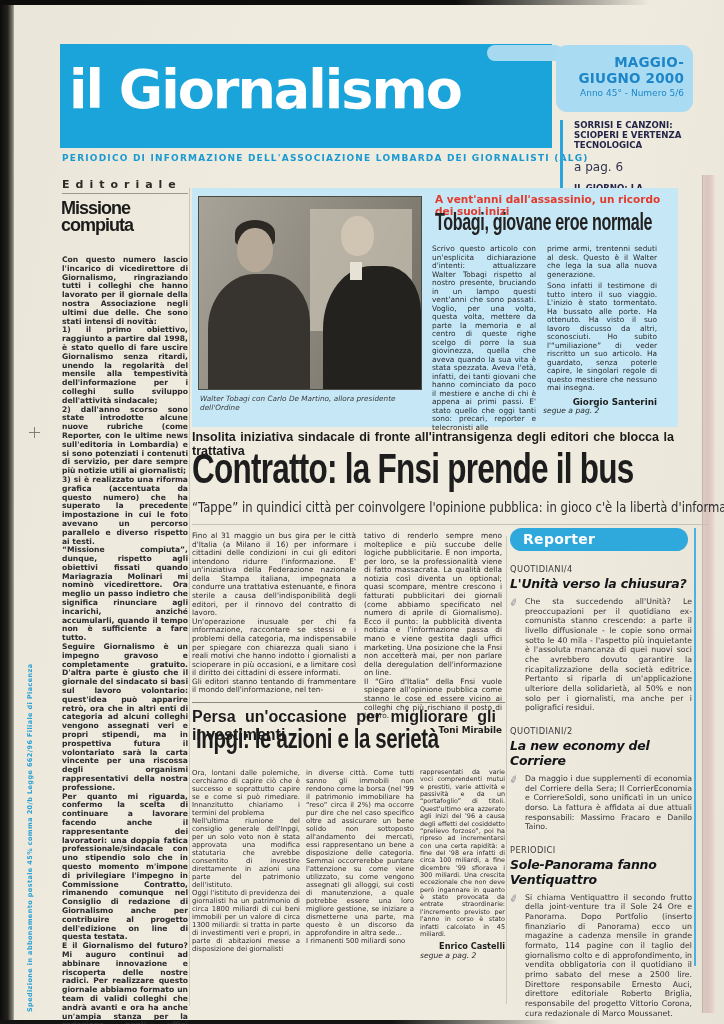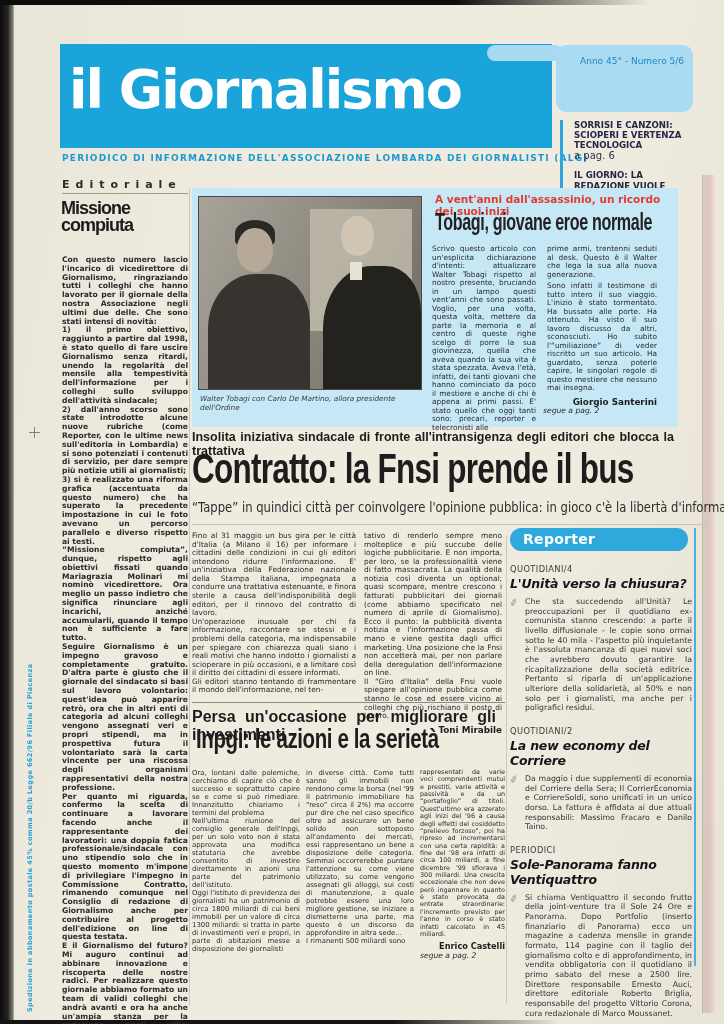--- a/index.html
+++ b/index.html
@@ -29,21 +29,21 @@
   .tagline{position:absolute;left:62px;top:153px;width:500px;font-size:9px;font-weight:bold;
         color:#1a9ad2;letter-spacing:1.2px;text-transform:uppercase;white-space:nowrap;}
   
   .datebox{position:absolute;left:556px;top:45px;width:128px;height:58px;background:#a9dcf3;
         border-radius:11px;text-align:right;padding:9px 9px 0 0;}
   .datebox .d1{font-size:13.5px;font-weight:bold;color:#1e86c8;letter-spacing:.2px;}
   .datebox .d2{font-size:9px;color:#1e86c8;margin-top:2px;}
   .indexbox{position:absolute;left:560px;top:120px;width:118px;border-left:3px solid #2aa6dc;padding-left:11px;}
   .idx-item{margin-bottom:9px;}
   .idx-title{font-size:8.6px;font-weight:bold;color:#25254a;line-height:1.18;}
-  .idx-page{font-size:10px;color:#33334e;margin-top:0;}
+  .idx-page{font-size:12px;color:#33334e;margin-top:10px;}
   
   .ed-label{position:absolute;left:62px;top:178px;font-size:11px;font-weight:bold;color:#2b2b28;
         letter-spacing:6px;white-space:nowrap;}
   .ed-label-rule{position:absolute;left:62px;top:193px;width:126px;height:1px;background:#9b988c;}
   .ed-title{position:absolute;left:61px;top:200px;width:130px;font-family:"Liberation Sans",sans-serif;
         font-size:18px;font-weight:bold;line-height:.95;letter-spacing:-1px;color:#1b1b1b;}
   .ed-body{position:absolute;left:62px;top:256px;width:126px;font-size:7.6px;font-weight:bold;
         line-height:1.16;text-align:justify;color:#2c2c30;}
   .ed-body p{margin:0;}
   .content-rule{position:absolute;left:189px;top:188px;width:1px;height:818px;background:#cbc8bb;}
@@ -117,20 +117,21 @@
   <div class="spine-text">Spedizione in abbonamento postale 45% comma 20/b Legge 662/96 Filiale di Piacenza</div>
   <div class="regmark"></div>
 
   <div class="masthead">
     <div class="masthead-title">il Giornalismo</div>
   </div>
   <div class="masthead-pill"></div>
   <div class="tagline">Periodico di informazione dell'Associazione Lombarda dei Giornalisti (ALG)</div>
 
   <div class="datebox">
+    <div class="d1">MAGGIO-GIUGNO 2000</div>
     <div class="d2">Anno 45° - Numero 5/6</div>
   </div>
 
   <div class="indexbox">
     <div class="idx-item">
       <div class="idx-title">SORRISI E CANZONI: SCIOPERI E VERTENZA TECNOLOGICA</div>
       <div class="idx-page">a pag. 6</div>
     </div>
     <div class="idx-item">
       <div class="idx-title">IL GIORNO: LA REDAZIONE VUOLE ANDARE ANCHE ON LINE</div>

